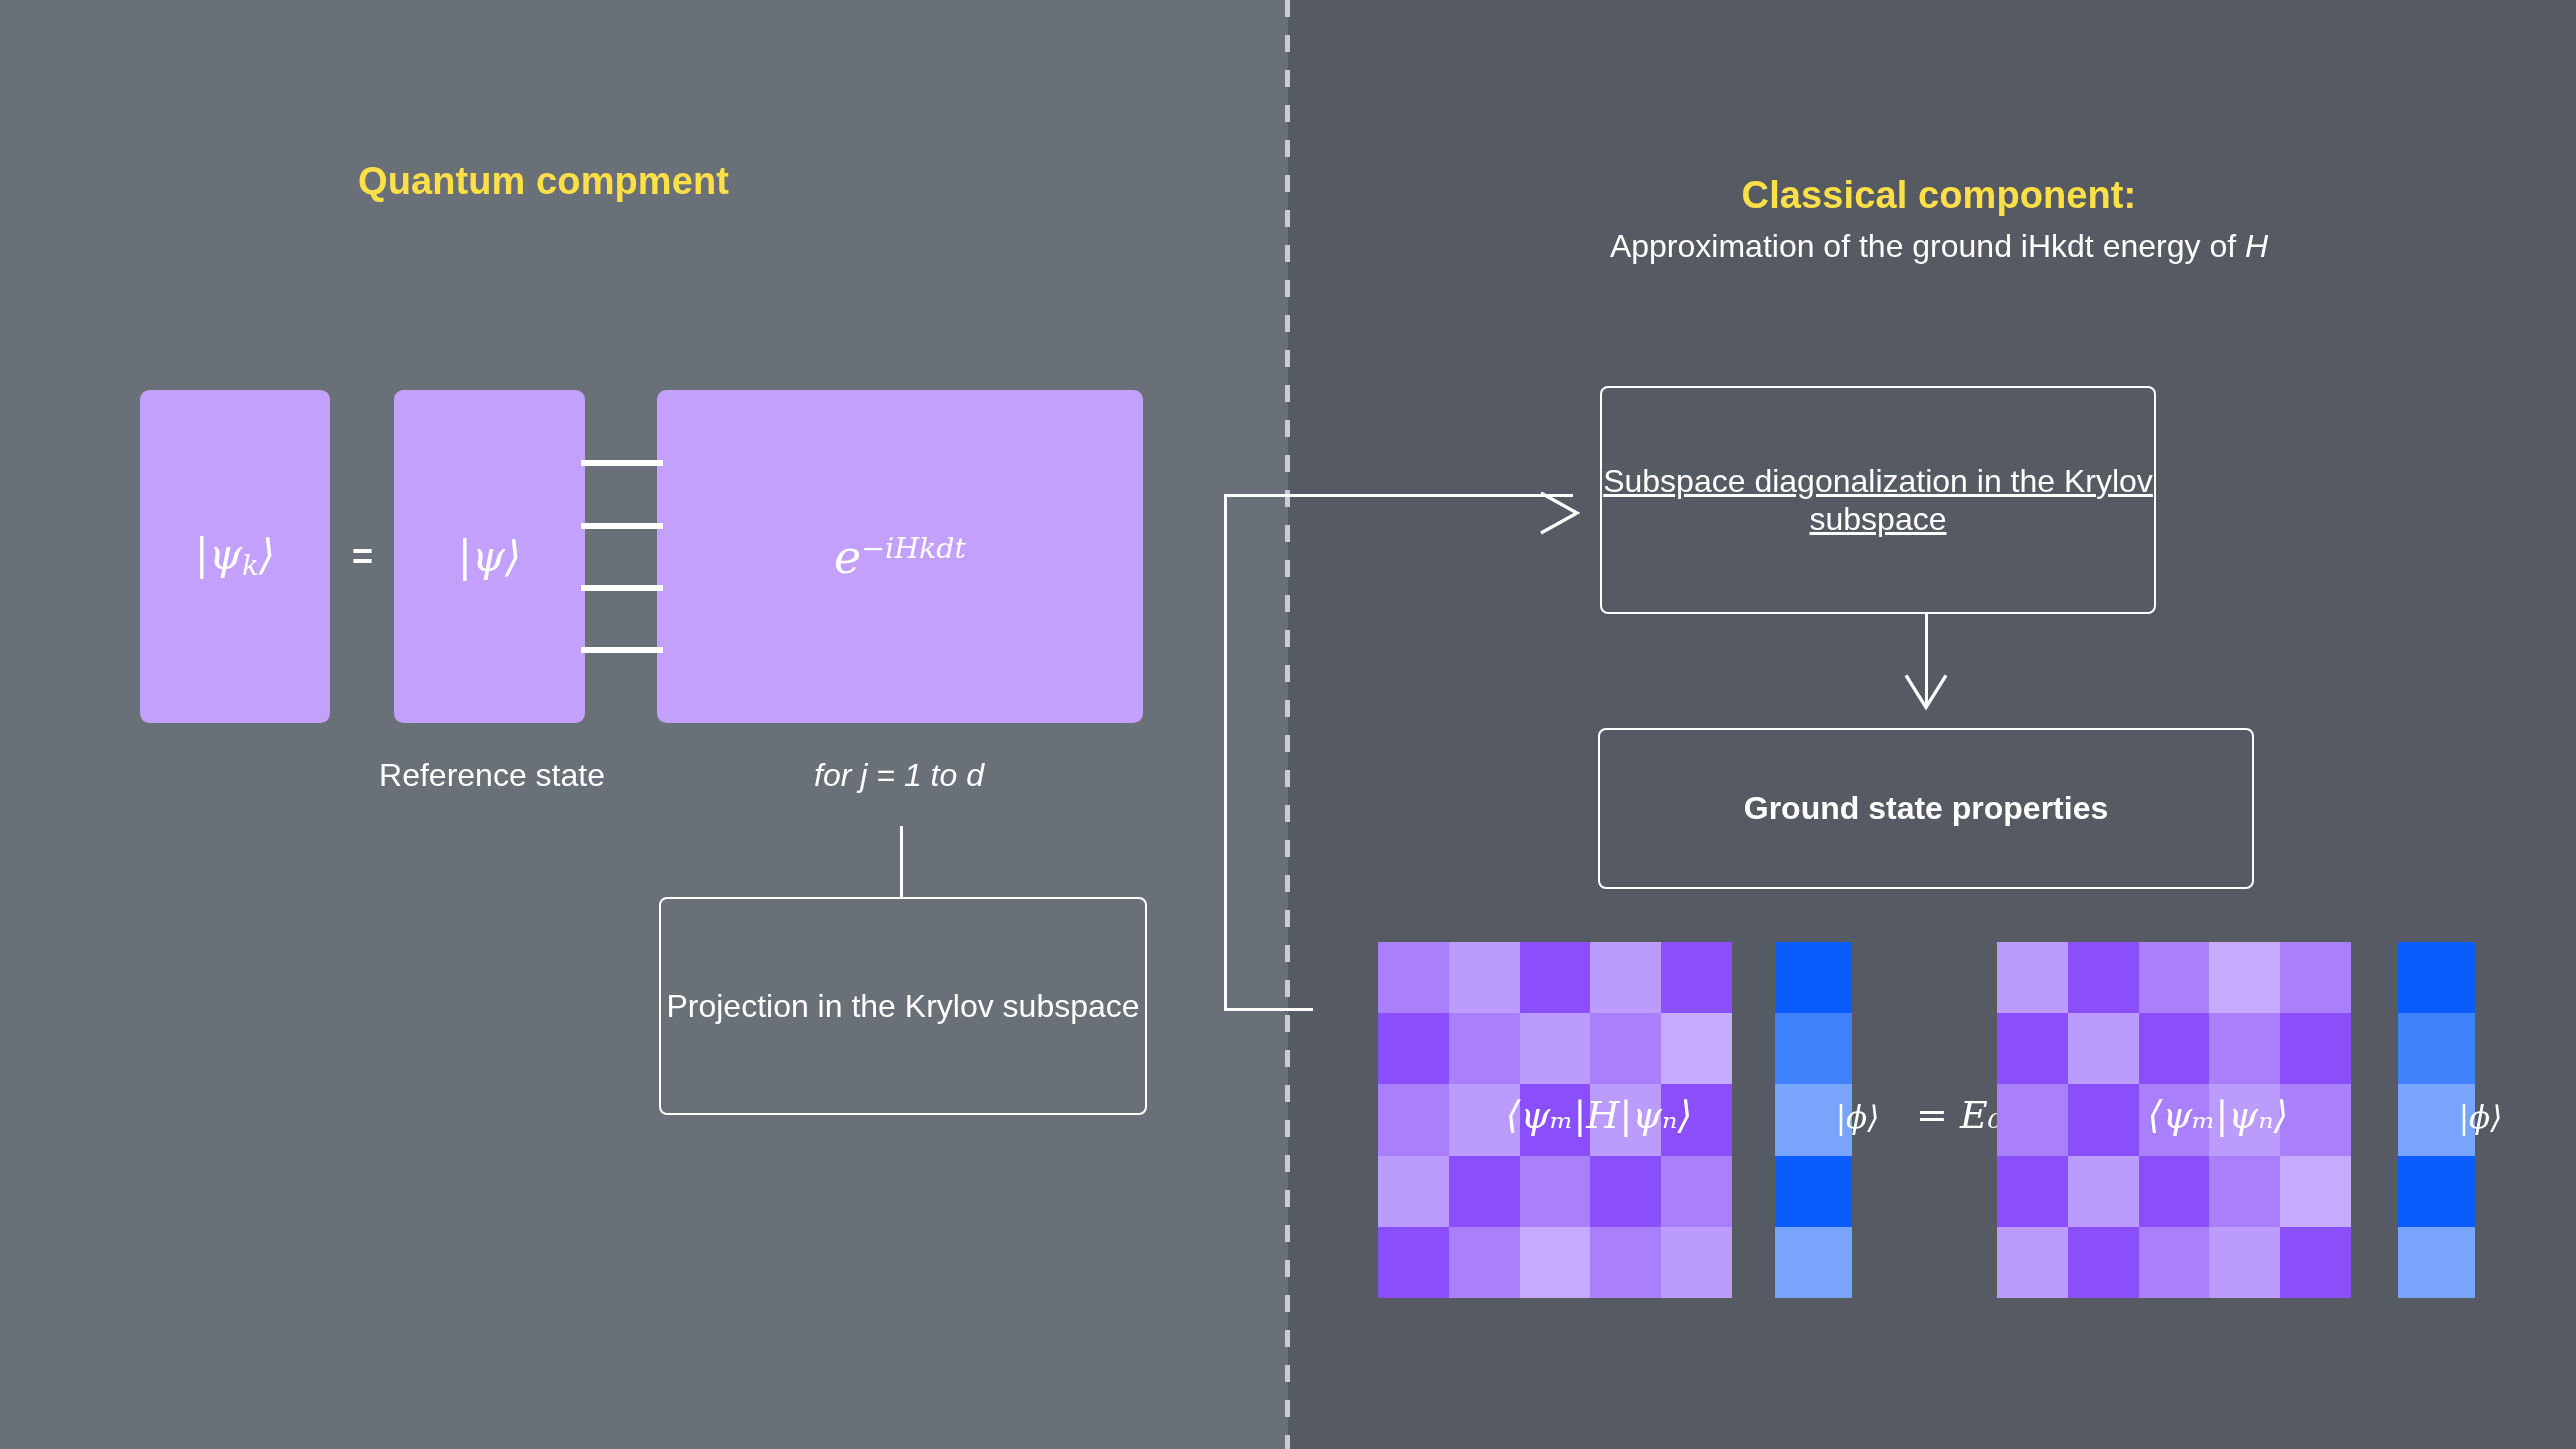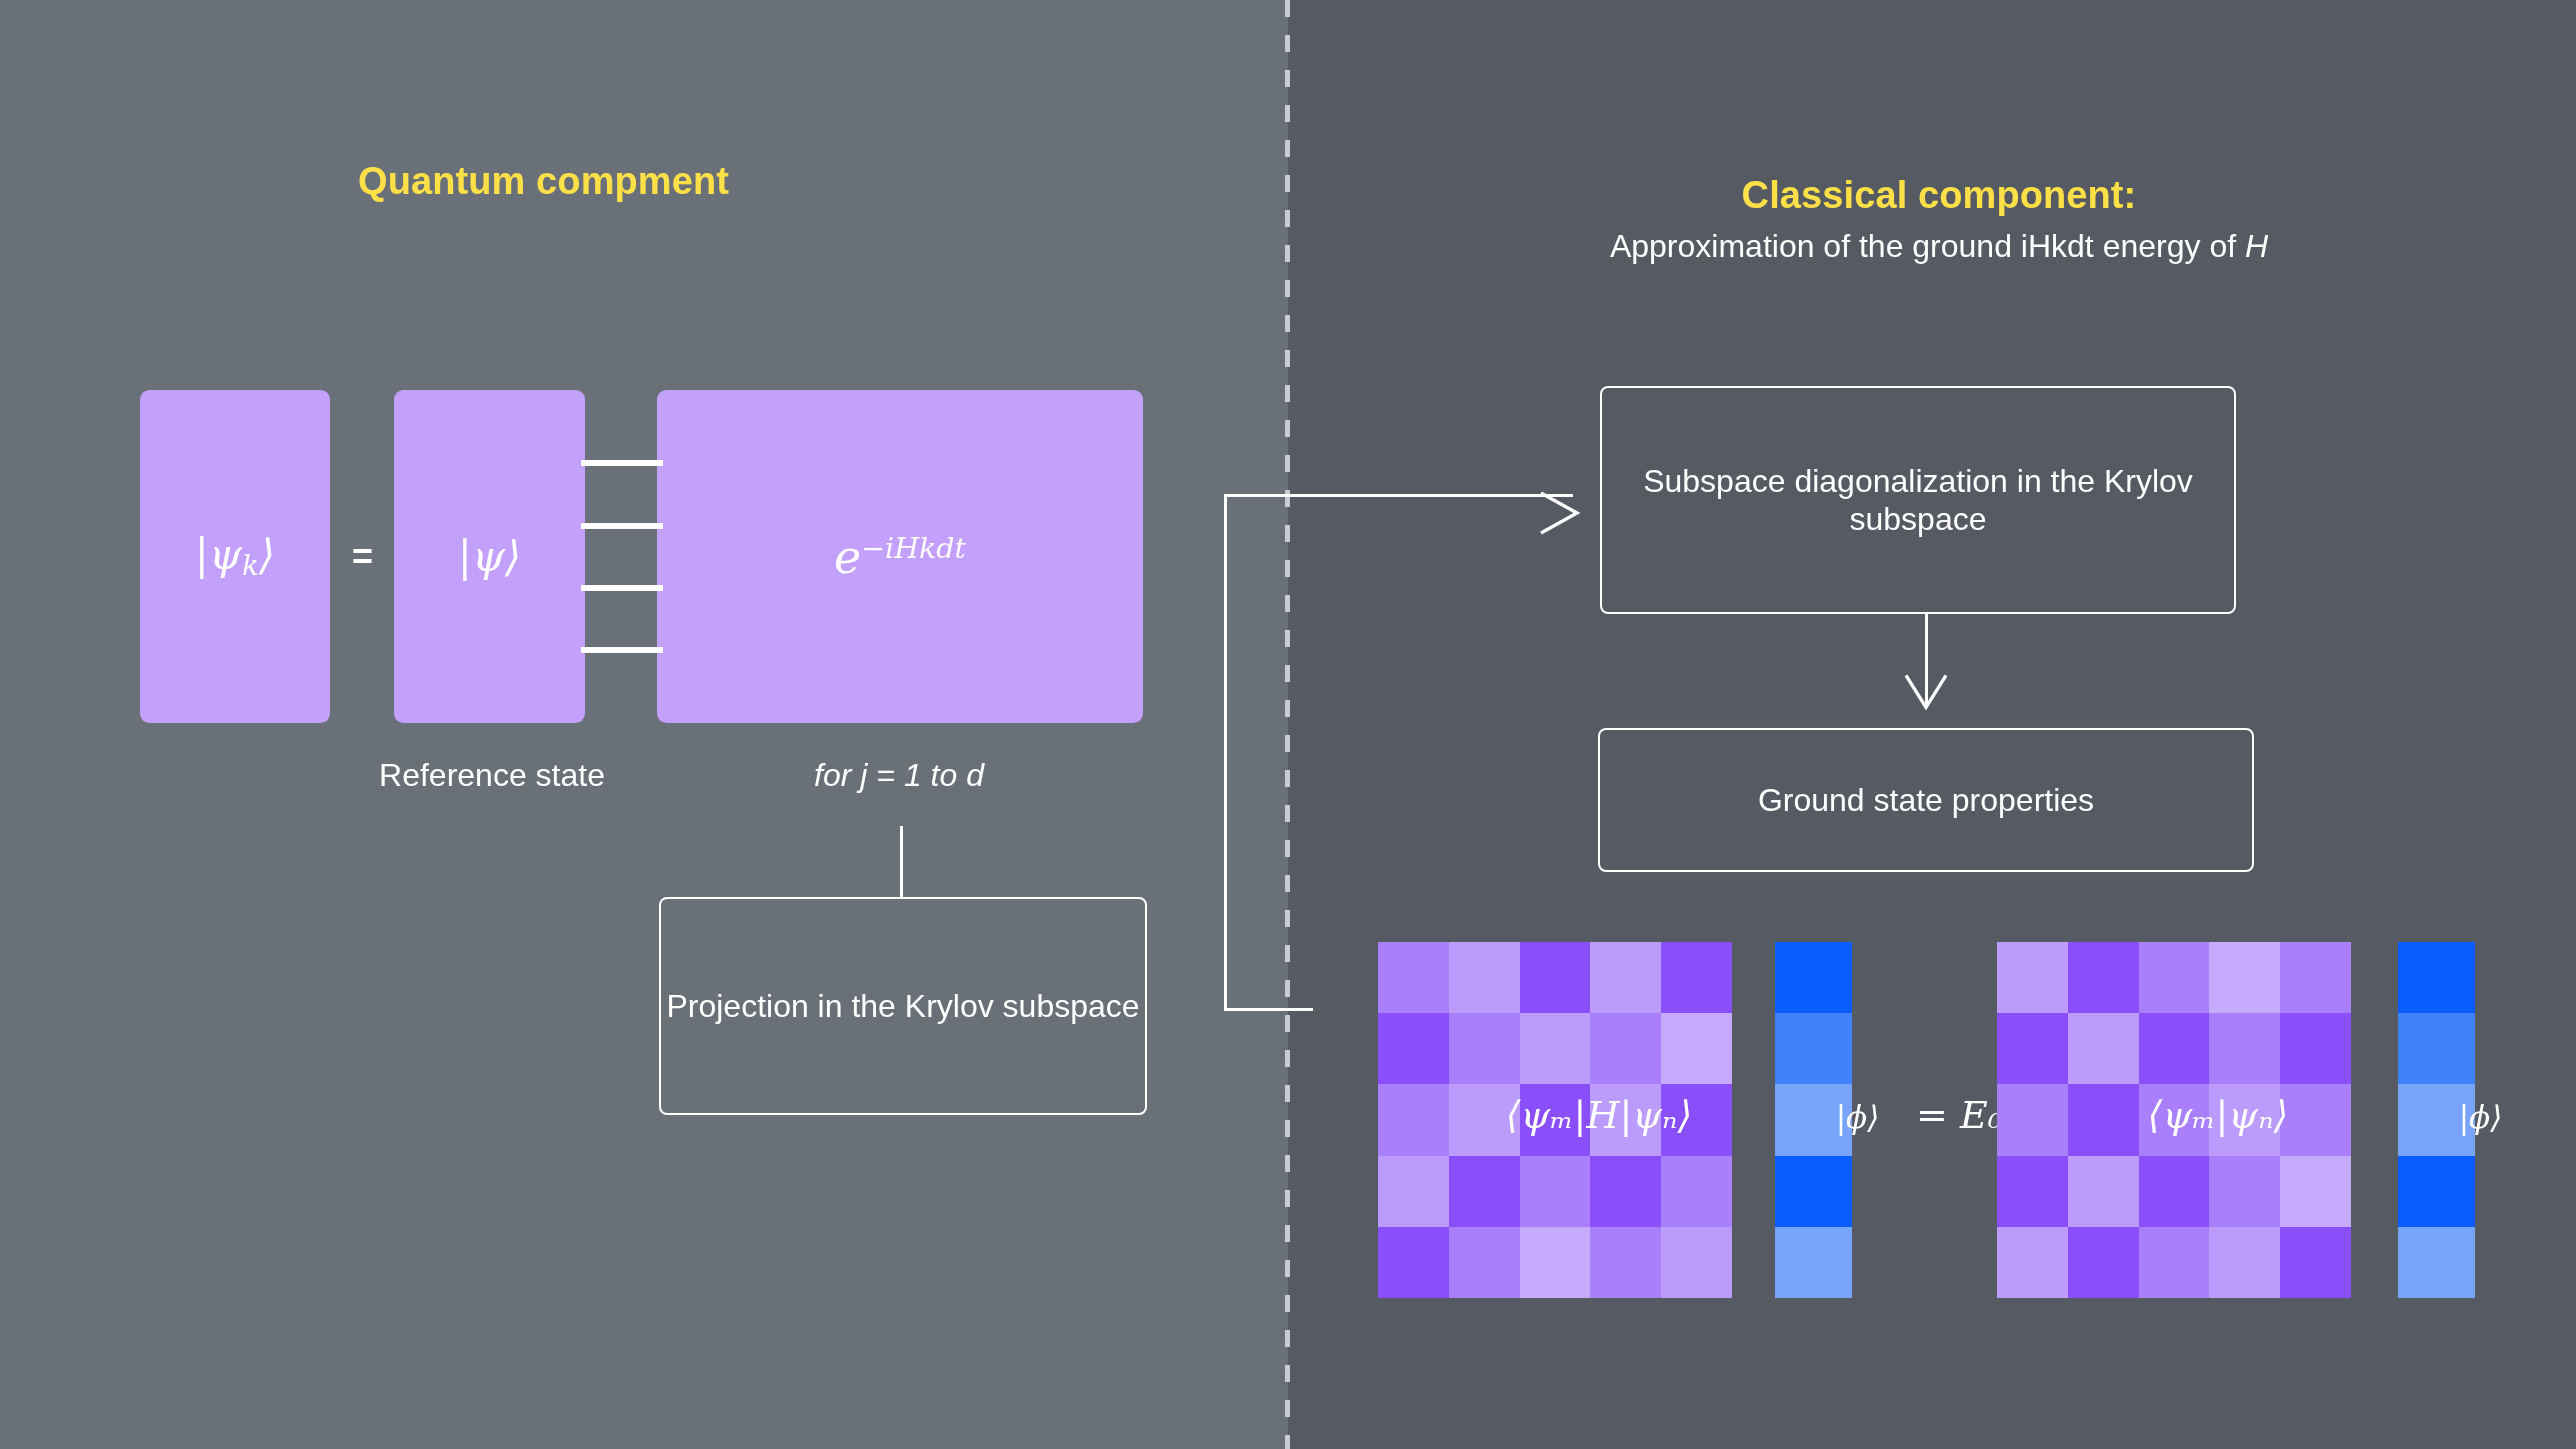--- a/index.html
+++ b/index.html
@@ -74,22 +74,22 @@
   #cap-loop{left:691px;top:757px;width:416px;font-style:italic;}
 
   
   .obox{
     position:absolute;border:2.7px solid #ffffff;border-radius:8px;
     display:flex;align-items:center;justify-content:center;
     color:#ffffff;font-size:32px;text-align:center;line-height:1.2;
     box-sizing:border-box;
   }
   #box-projection{left:659px;top:897px;width:488px;height:218px;}
-  #box-subspace{left:1600px;top:386px;width:636px;height:228px;}
-  #box-ground{left:1598px;top:728px;width:656px;height:144px;}
+  #box-subspace{left:1600px;top:386px;width:556px;height:228px;text-decoration:underline;}
+  #box-ground{left:1598px;top:728px;width:656px;height:161px;font-weight:bold;}
 
   
   .line{position:absolute;background:#ffffff;}
   #stub-loop{left:900px;top:826px;width:3.4px;height:72px;}
   #arr-h1{left:1224px;top:1008px;width:89px;height:3.4px;}
   #arr-v{left:1224px;top:494px;width:3.4px;height:515px;}
   #arr-h2{left:1224px;top:494px;width:349px;height:3.4px;}
   #arrowhead-right{
     position:absolute;left:1538px;top:472px;width:0;height:0;
     border-top:17.4px solid transparent;border-bottom:17.4px solid transparent;

